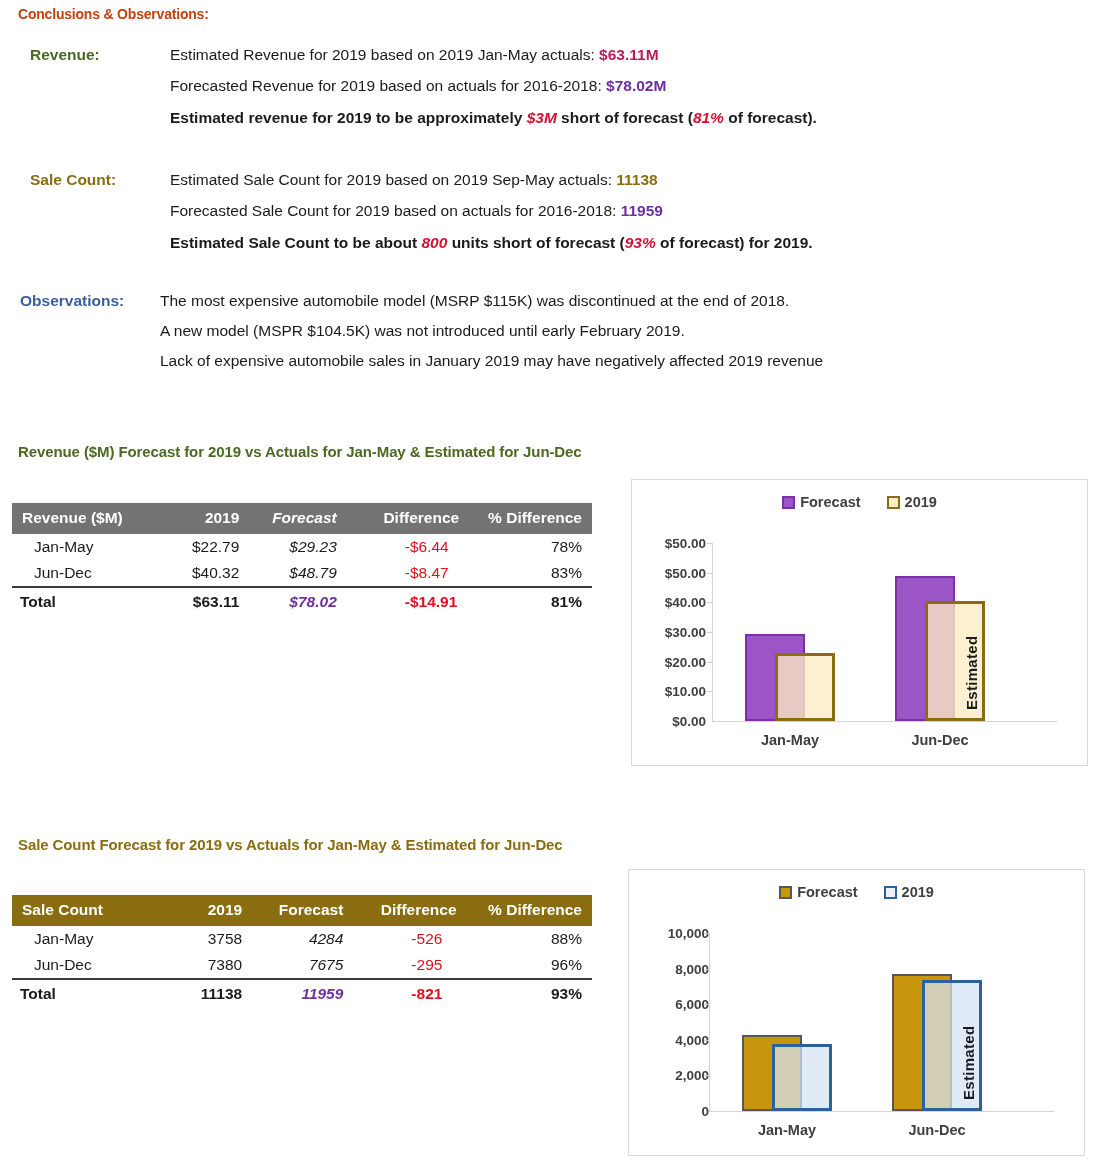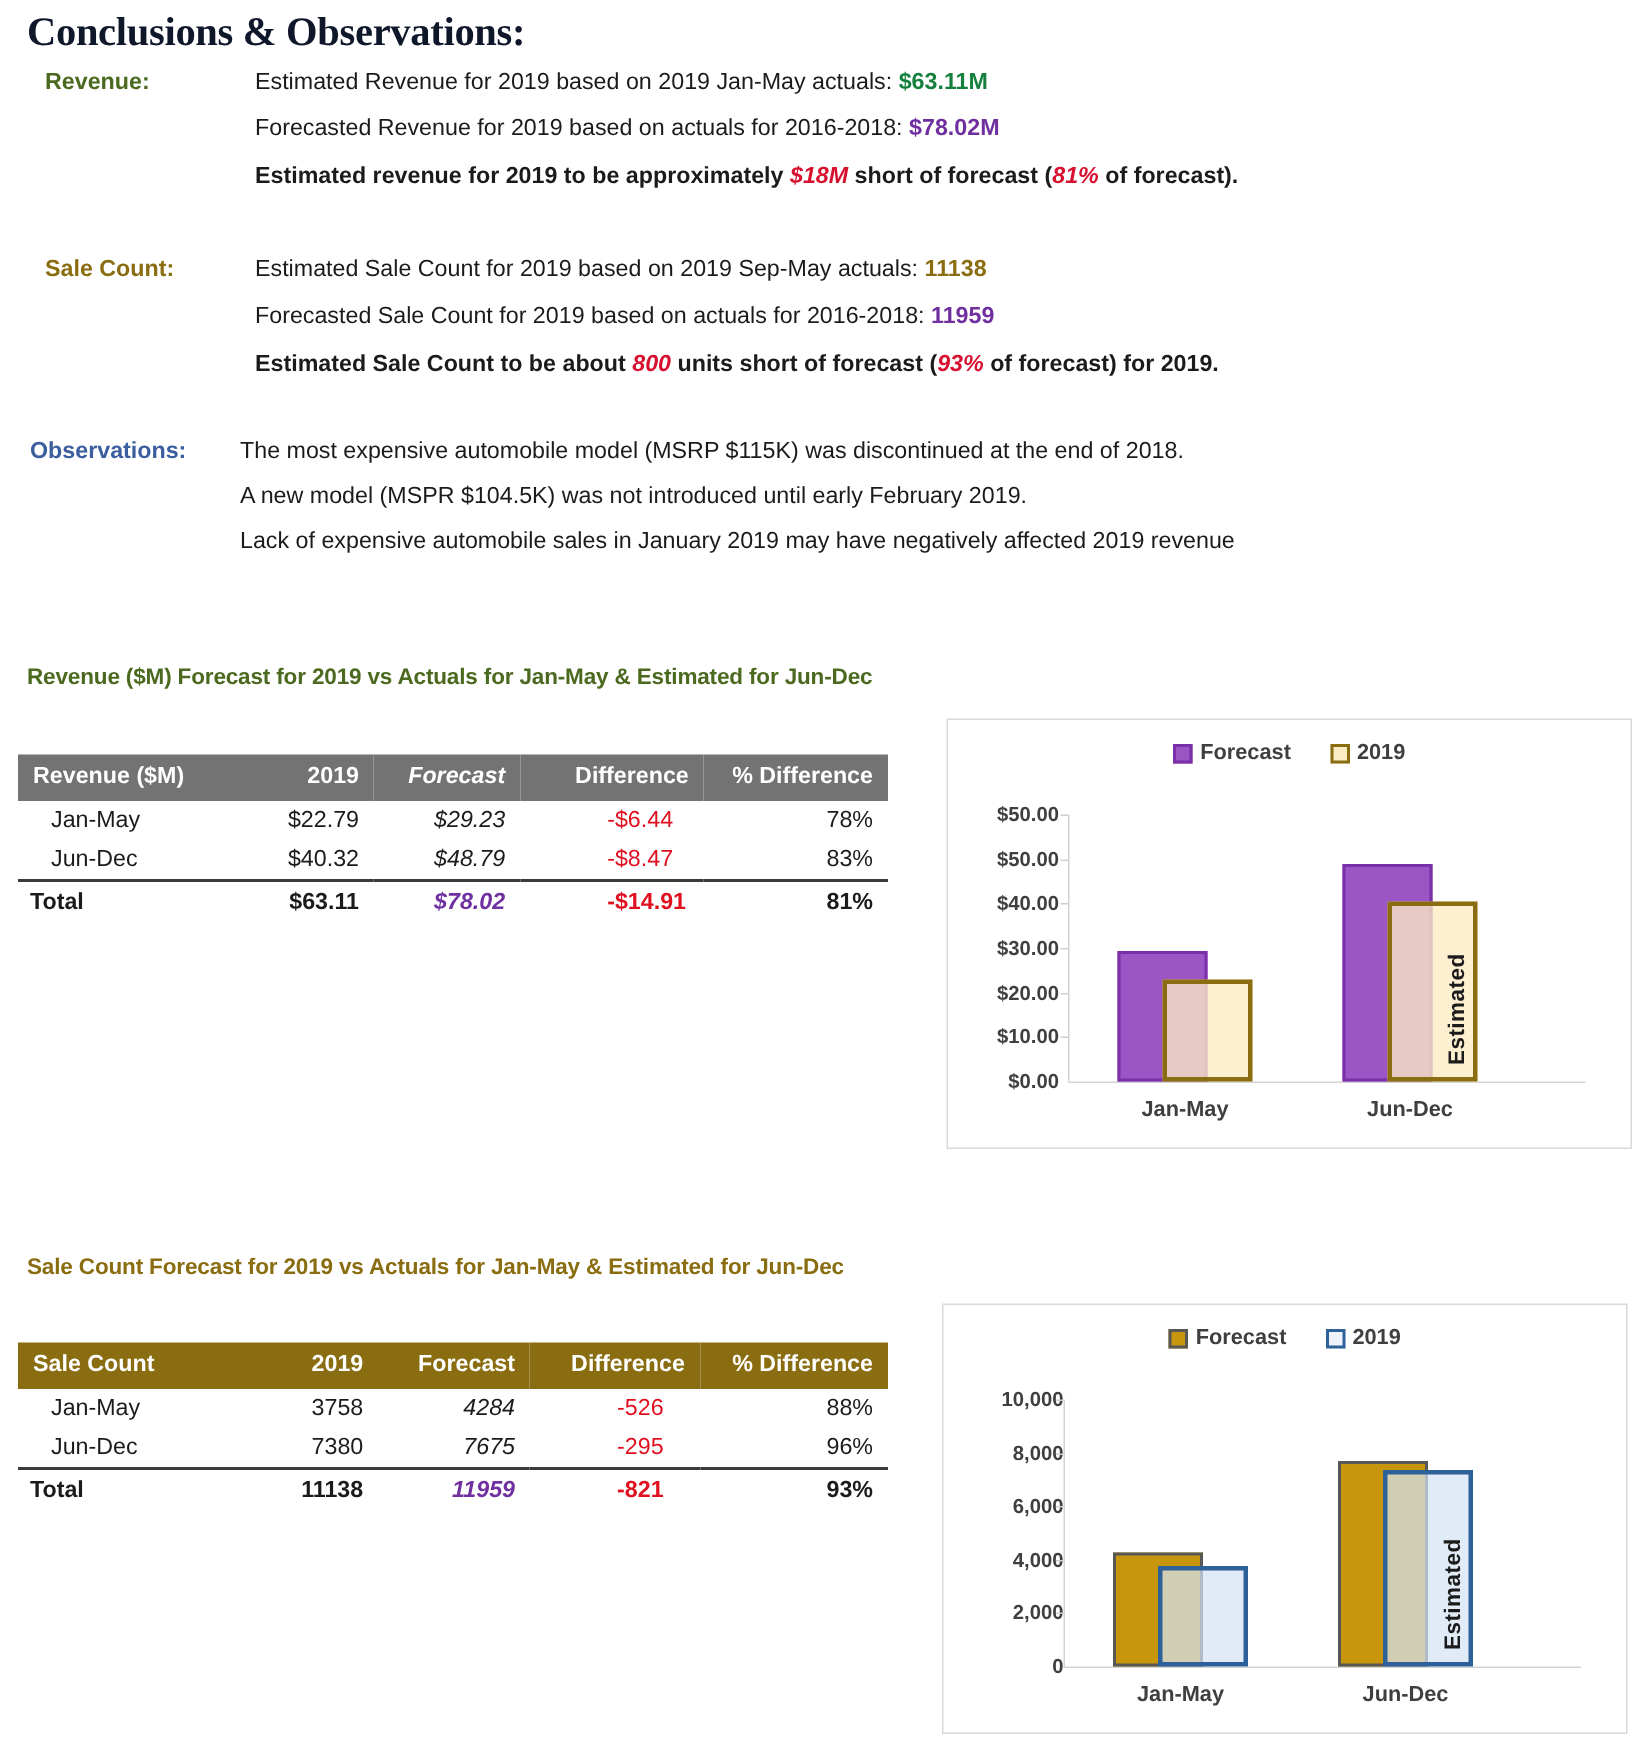--- a/index.html
+++ b/index.html
@@ -6,33 +6,33 @@
   body{
     width:1100px;height:1168px;background:#ffffff;
     font-family:"Liberation Sans", sans-serif;
     color:#1a1a1a;overflow:hidden;position:relative;
   }
   .page{position:relative;width:1100px;height:1168px;}
 
   
   .concl-title{
     position:absolute;left:18px;top:6px;
-    font-size:27px;font-weight:bold;color:#0f172a;letter-spacing:-.2px;font-family:Liberation Serif, serif;
+    font-size:14px;font-weight:bold;color:#c2410c;letter-spacing:-.2px;
   }
   .row{position:absolute;display:flex;align-items:center;}
   .lbl{
     width:140px;flex:0 0 140px;text-align:left;
     font-size:15.5px;font-weight:bold;
   }
   .lbl.rev{color:#4b6a20;padding-left:12px;}
   .lbl.sc{color:#8a6d10;padding-left:12px;}
   .lbl.obs{color:#3b5f9e;padding-left:2px;}
   .txt{font-size:15.5px;color:#1b1b1b;white-space:nowrap;}
   .txt.b{font-weight:bold;}
-  .g{color:#15803d;font-weight:bold;}
+  .g{color:#be185d;font-weight:bold;}
   .p{color:#6f2f9f;font-weight:bold;}
   .gd{color:#8a6d10;font-weight:bold;}
   .r{color:#d81030;font-weight:bold;font-style:italic;}
 
   
   .sec-title{
     position:absolute;font-size:15px;font-weight:bold;letter-spacing:-.1px;
   }
   .sec-title.rev{color:#4b6a20;}
   .sec-title.sc{color:#8a6d10;}
@@ -97,21 +97,21 @@
   <div class="row" style="left:18px;top:46px;">
     <span class="lbl rev">Revenue:</span>
     <span class="txt"><span>Estimated Revenue for 2019 based on 2019 Jan-May actuals: </span><span class="g">$63.11M</span></span>
   </div>
   <div class="row" style="left:18px;top:77px;">
     <span class="lbl rev"></span>
     <span class="txt"><span>Forecasted Revenue for 2019 based on actuals for 2016-2018: </span><span class="p">$78.02M</span></span>
   </div>
   <div class="row" style="left:18px;top:109px;">
     <span class="lbl rev"></span>
-    <span class="txt b"><span>Estimated revenue for 2019 to be approximately </span><span class="r">$18M</span><span> short of forecast (</span><span class="r">81%</span><span> of forecast).</span></span>
+    <span class="txt b"><span>Estimated revenue for 2019 to be approximately </span><span class="r">$3M</span><span> short of forecast (</span><span class="r">81%</span><span> of forecast).</span></span>
   </div>
 
   <div class="row" style="left:18px;top:171px;">
     <span class="lbl sc">Sale Count:</span>
     <span class="txt"><span>Estimated Sale Count for 2019 based on 2019 Sep-May actuals: </span><span class="gd">11138</span></span>
   </div>
   <div class="row" style="left:18px;top:202px;">
     <span class="lbl sc"></span>
     <span class="txt"><span>Forecasted Sale Count for 2019 based on actuals for 2016-2018: </span><span class="p">11959</span></span>
   </div>

